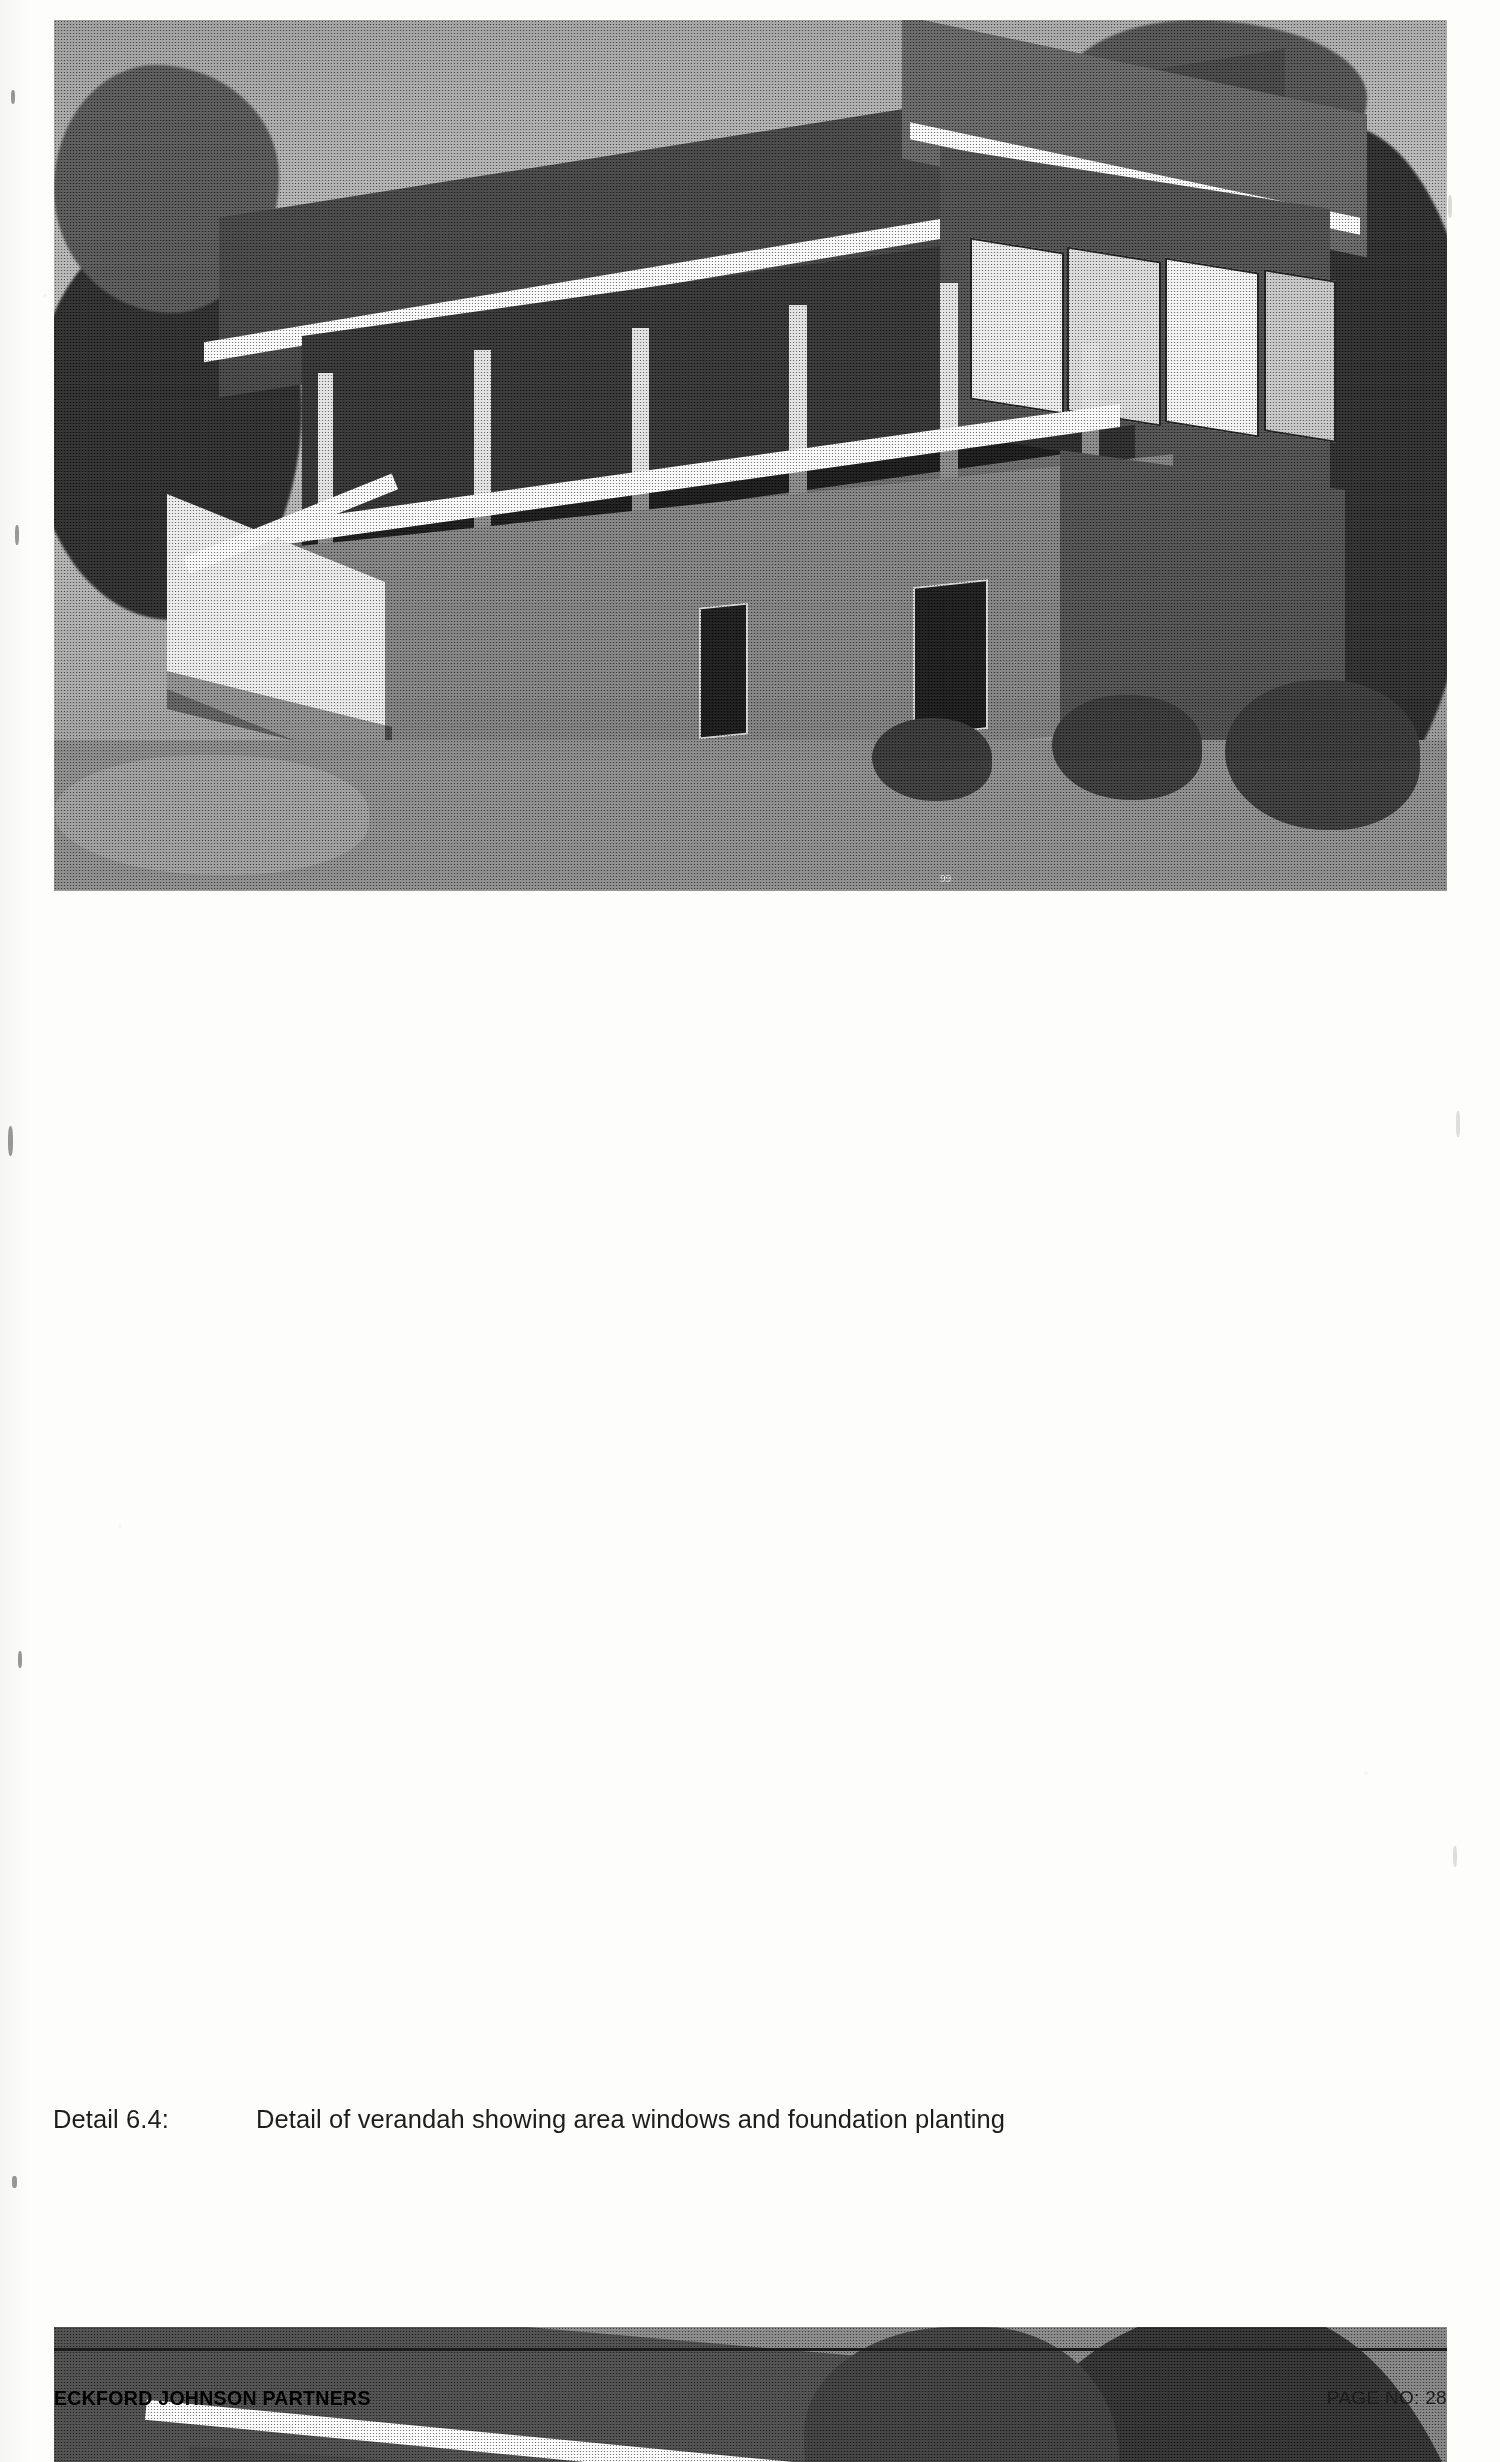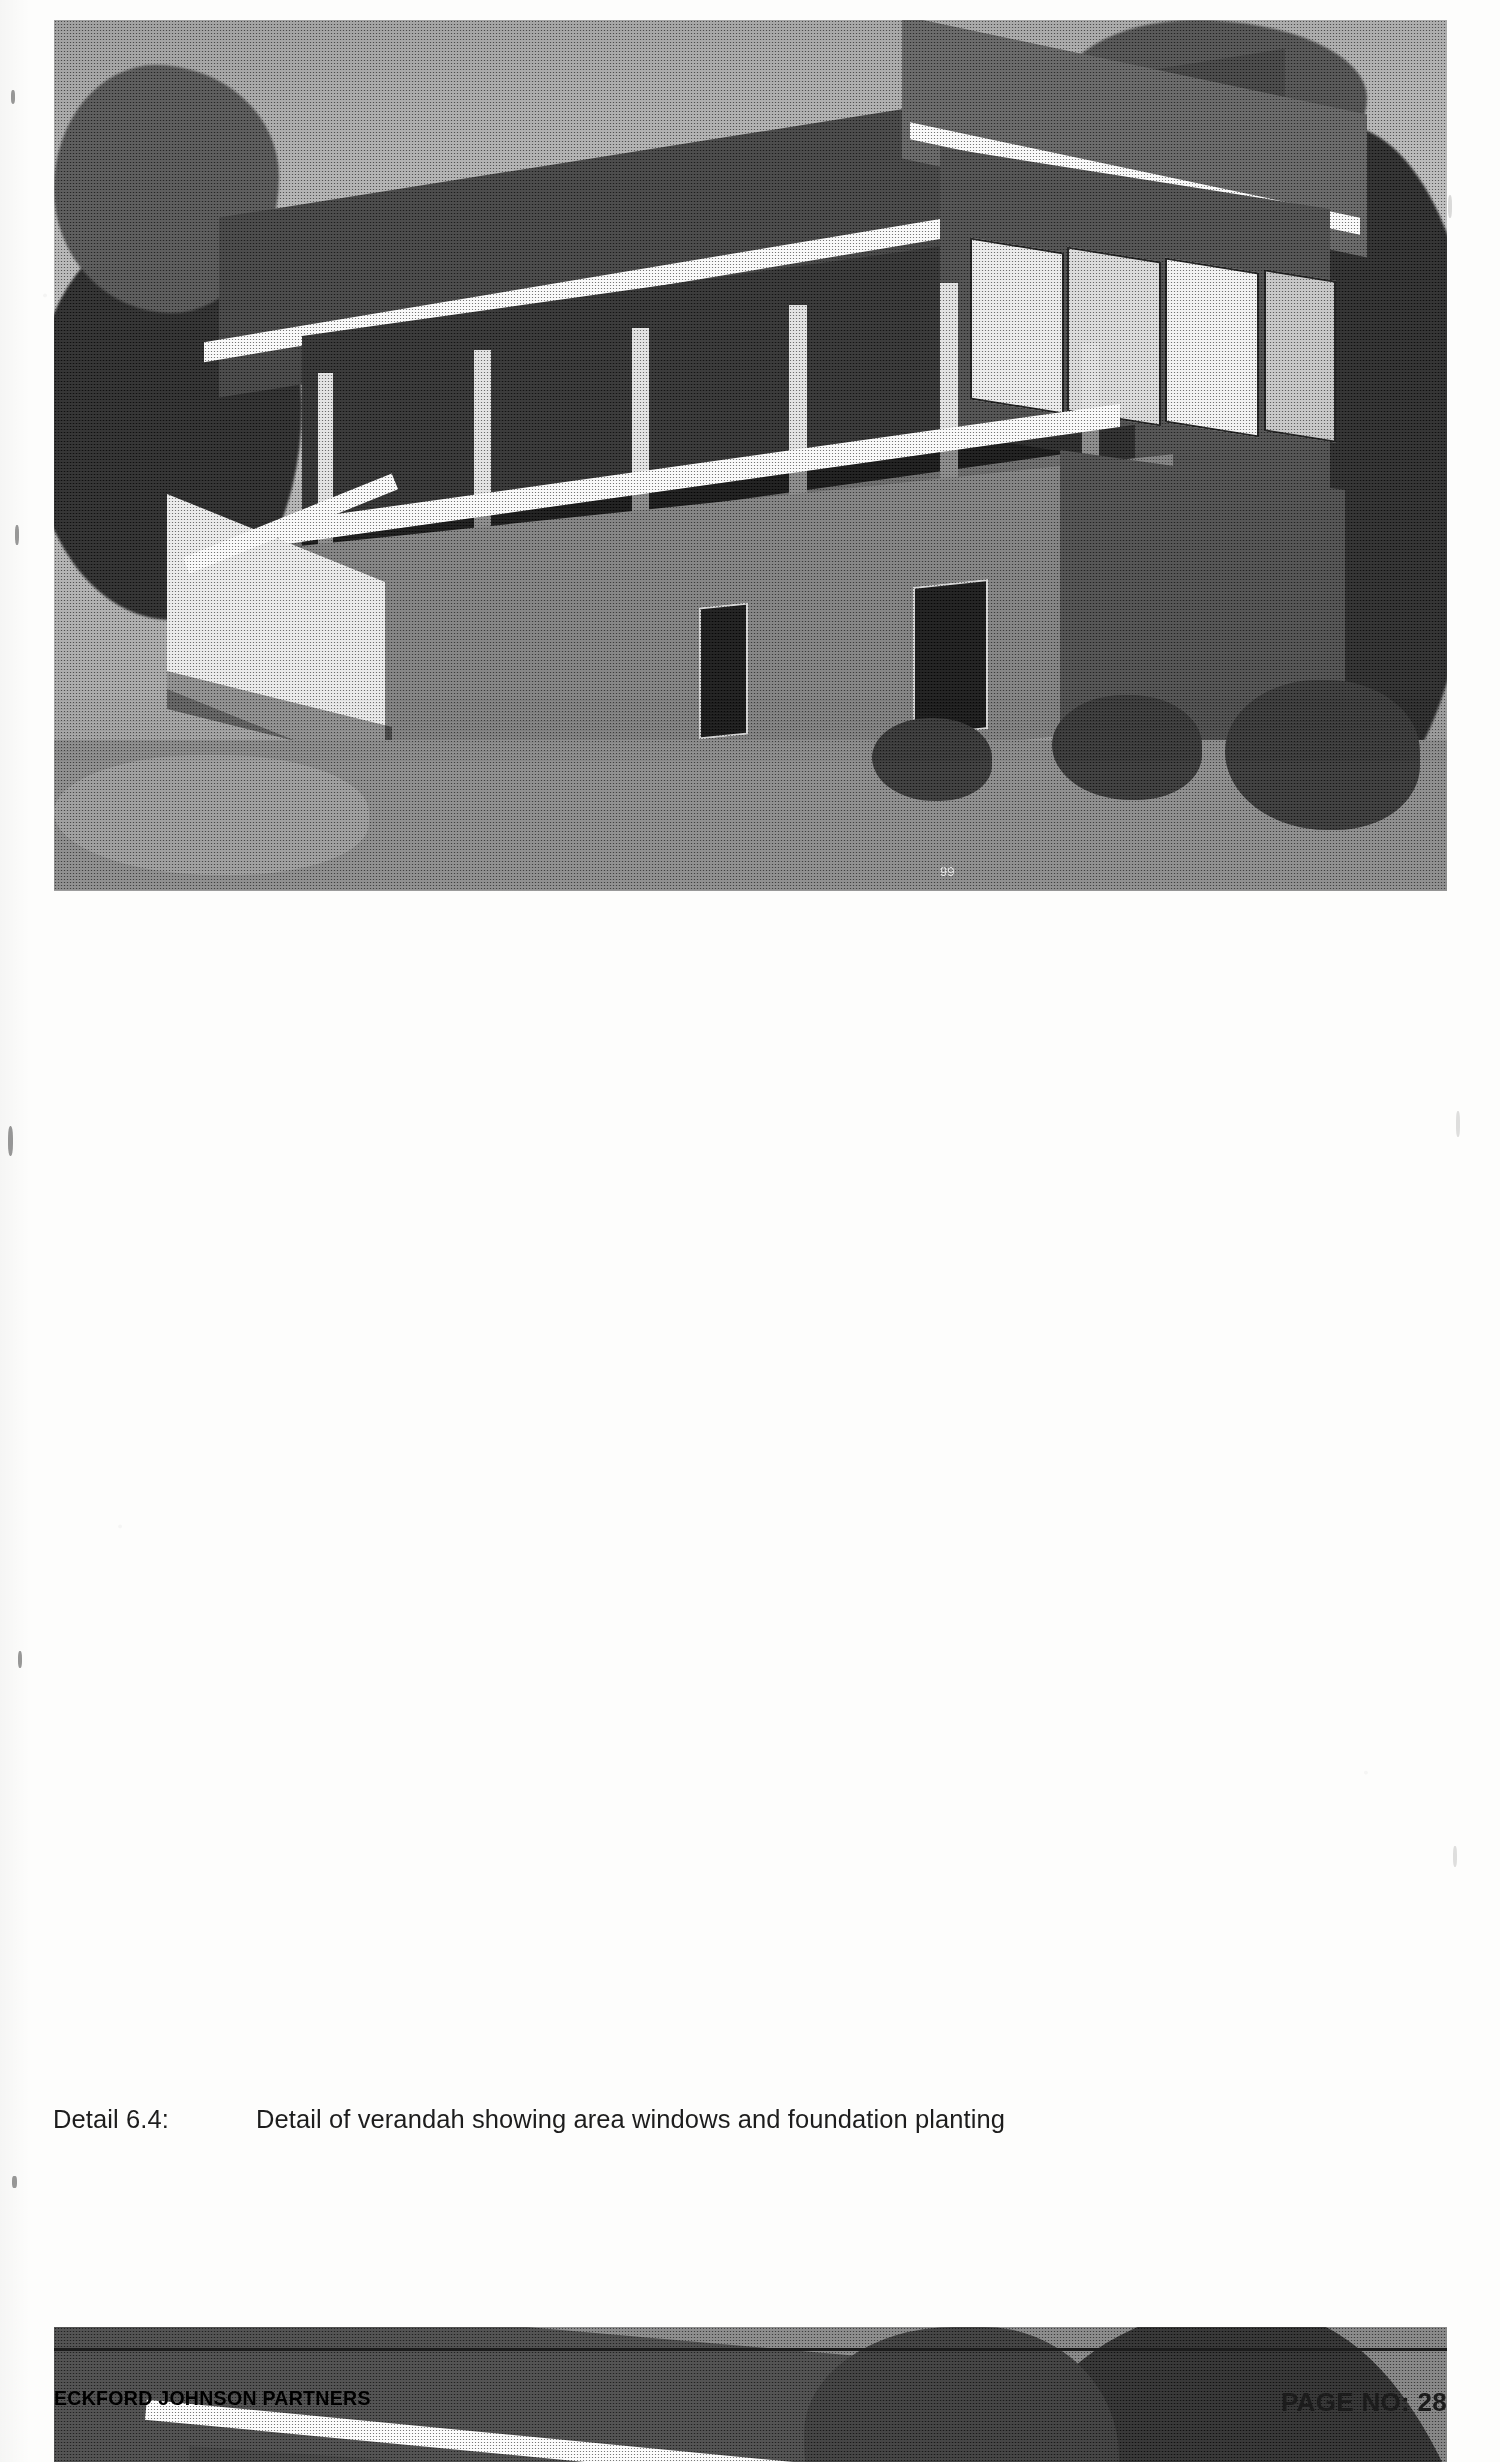--- a/index.html
+++ b/index.html
@@ -115,22 +115,22 @@
     top: 2387px;
     font-size: 19.5px;
     font-weight: bold;
     letter-spacing: 0.3px;
     color: #000000;
   }
   .footer-right {
     position: absolute;
     right: 54px;
     top: 2387px;
-    font-size: 26px;
-    font-weight: bold;
+    font-size: 19px;
+    font-weight: normal;
     letter-spacing: 0.3px;
     color: #1c1c1c;
     text-align: center;
   }
 
   
   #photo-front {
     left: 54px;
     top: 19.5px;
     width: 1393px;
@@ -171,23 +171,24 @@
   .v-roof { position: absolute; background: #4a4a4a; }
   .v-wall { position: absolute; background: #565656; }
   .v-foliage {
     position: absolute;
     background: #3c3c3c;
     border-radius: 50% 45% 55% 50% / 45% 55% 45% 55%;
   }
 
   .small-mark {
     position: absolute;
-    font-size: 13px;
+    font-size: 11px;
     color: #dcdcdc;
-    font-family: Liberation Sans, sans-serif;
+    font-family: Liberation Serif, serif;
+    margin-top: 8px;
   }
 </style>
 </head>
 <body>
 
 <div class="page">
   <div class="content">
 
     <div class="edge-noise"></div>
     <div class="edge-speck" style="left:10.5px;top:90px;width:4.5px;height:13.5px;"></div>

